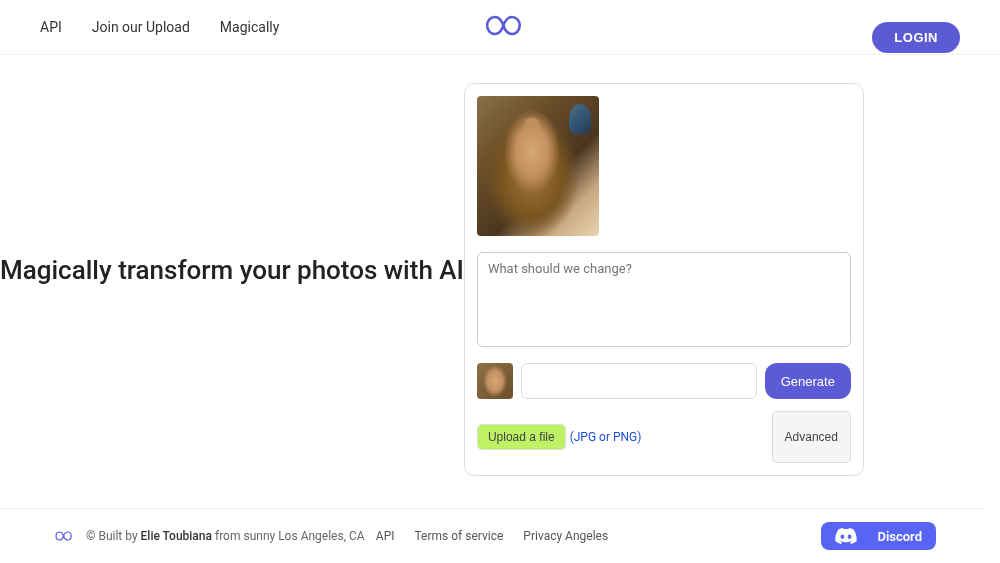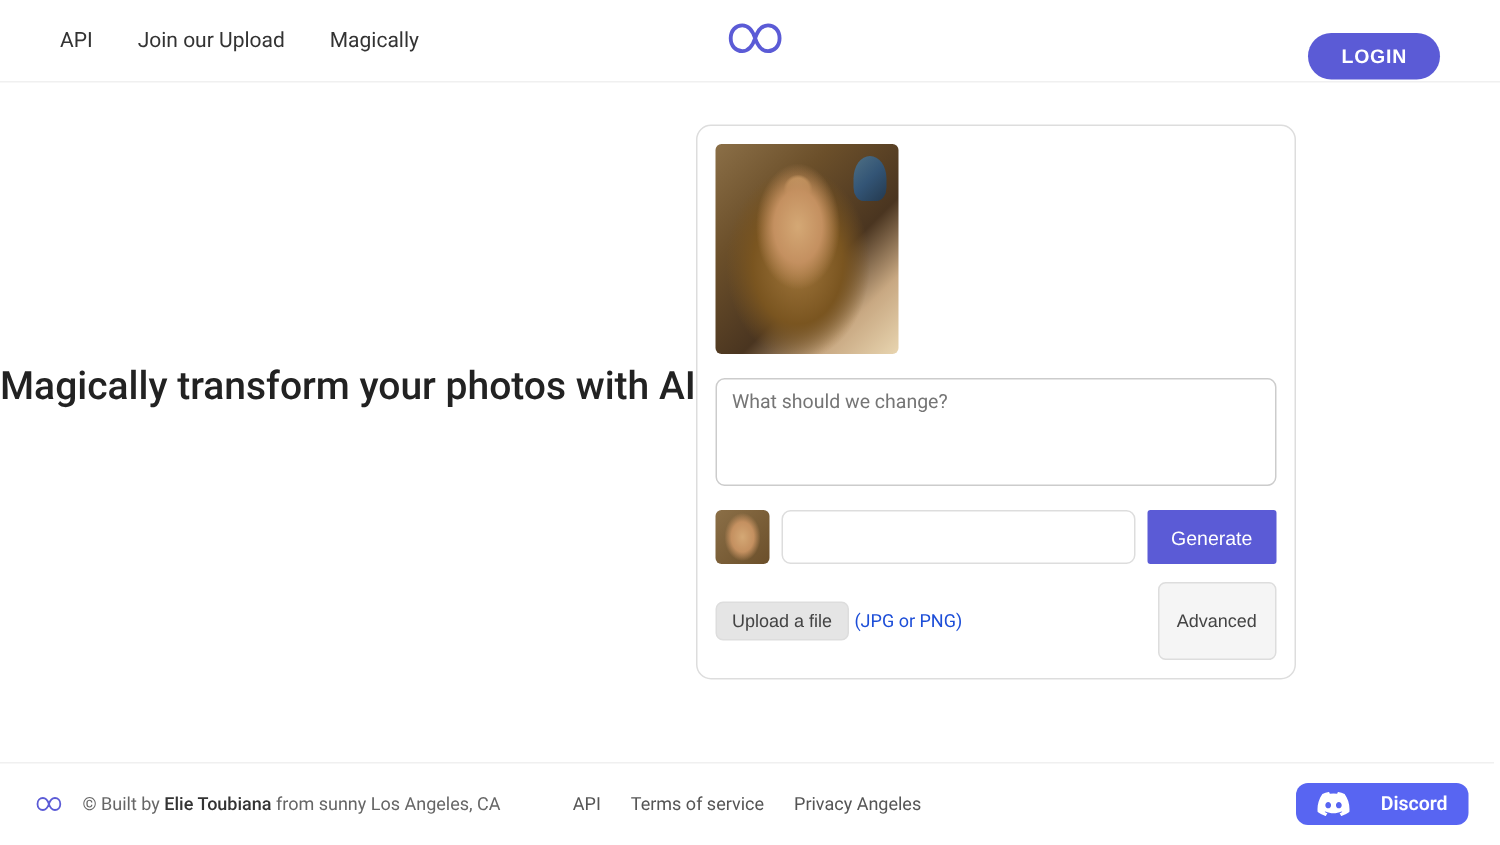--- a/index.html
+++ b/index.html
@@ -119,21 +119,21 @@
       padding: 4px 12px 12px 12px;
     }
     .prompt-textarea {
       width: 100%;
       border: 1px solid #ccc;
       border-radius: 6px;
       padding: 8px 10px;
       font-size: 13px;
       color: #999;
       resize: none;
-      height: 72px;
+      height: 95px;
       outline: none;
       font-family: inherit;
     }
 
     .bottom-row {
       display: flex;
       align-items: center;
       gap: 8px;
       padding: 0 12px 12px 12px;
     }
@@ -159,37 +159,37 @@
       padding: 8px 10px;
       font-size: 13px;
       outline: none;
       font-family: inherit;
       height: 36px;
     }
     .generate-btn {
       background: #5b5bd6;
       color: #fff;
       border: none;
-      border-radius: 2px;
+      border-radius: 12px;
       padding: 8px 16px;
       font-size: 13px;
       font-weight: 500;
       cursor: pointer;
       height: 36px;
       white-space: nowrap;
     }
 
     .upload-row {
       display: flex;
       align-items: center;
       justify-content: space-between;
       padding: 0 12px 12px 12px;
     }
     .upload-btn {
-      background: #e5e5e5;
+      background: #bef264;
       border: 1px solid #ddd;
       border-radius: 5px;
       padding: 5px 10px;
       font-size: 12px;
       color: #444;
       cursor: pointer;
     }
     .upload-hint {
       color: #1d4ed8;
       font-size: 12px;
@@ -202,25 +202,25 @@
       font-size: 12px;
       color: #444;
       cursor: pointer;
     }
 
     
     footer {
       position: absolute;
       bottom: 0;
       left: 0;
-      right: 4px;
+      right: 16px;
       height: 55px;
       display: flex;
       align-items: center;
-      padding: 0 17px;
+      padding: 0 48px;
       border-top: 1px solid #f0f0f0;
     }
     .footer-left {
       display: flex;
       align-items: center;
       gap: 10px;
     }
     .footer-logo {
       width: 28px;
       height: 18px;

